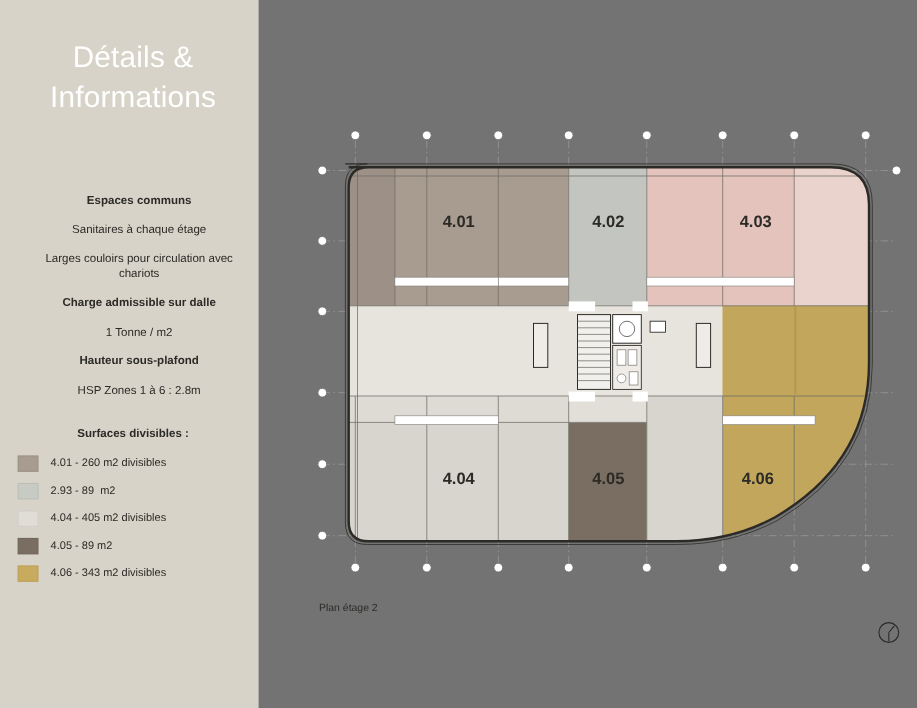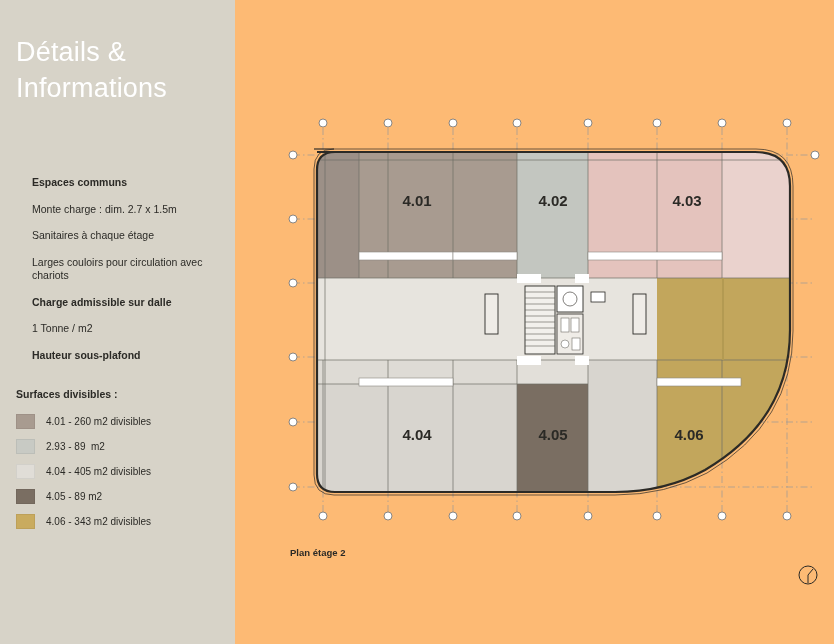--- a/index.html
+++ b/index.html
@@ -7,20 +7,21 @@
     margin: 0; padding: 0;
     width: 834px; height: 644px;
     background: #ffffff;
     font-family: "Liberation Sans", sans-serif;
     overflow: hidden;
   }
   #page {
     position: relative;
     width: 834px; height: 556px;
     background: #ffffff;
+    text-align: center;
   }
 
   
   #sidebar {
     position: absolute;
     left: 0; top: 0;
     width: 235px; height: 644px;
     background: #d7d3c8;
   }
   #sidebar-title {
@@ -77,27 +78,27 @@
     font-size: 10px;
     color: #2b2a26;
     white-space: pre;
   }
 
   
   #plan-area {
     position: absolute;
     left: 235px; top: 0;
     width: 599px; height: 644px;
-    background: #fdba74;
+    background: #737373;
   }
   #plan-caption {
     position: absolute;
     left: 55px; top: 547px;
     font-size: 9.5px;
-    font-weight: bold;
+    font-weight: normal;
     color: #2b2a26;
   }
   #north-marker {
     position: absolute;
     left: 562px; top: 564px;
     width: 22px; height: 22px;
   }
 
   svg { display: block; }
 
@@ -128,26 +129,26 @@
 
   <div id="sidebar">
 
     <div id="sidebar-title">
       <span>Détails &amp;</span>
       <span class="l2">Informations</span>
     </div>
 
     <div id="info-block">
       <div class="info-line bold">Espaces communs</div>
-      <div class="info-line">Monte charge : dim. 2.7 x 1.5m</div>
       <div class="info-line">Sanitaires à chaque étage</div>
       <div class="info-line">Larges couloirs pour circulation avec chariots</div>
       <div class="info-line bold">Charge admissible sur dalle</div>
       <div class="info-line">1 Tonne / m2</div>
       <div class="info-line bold">Hauteur sous-plafond</div>
+      <div class="info-line">HSP Zones 1 à 6 : 2.8m</div>
     </div>
 
     <div id="legend">
       <div id="legend-title">Surfaces divisibles :</div>
 
       <div class="legend-row">
         <span class="legend-swatch" style="background:#a89b90"></span>
         <span class="legend-label">4.01 - 260 m2 divisibles</span>
       </div>
       <div class="legend-row">

